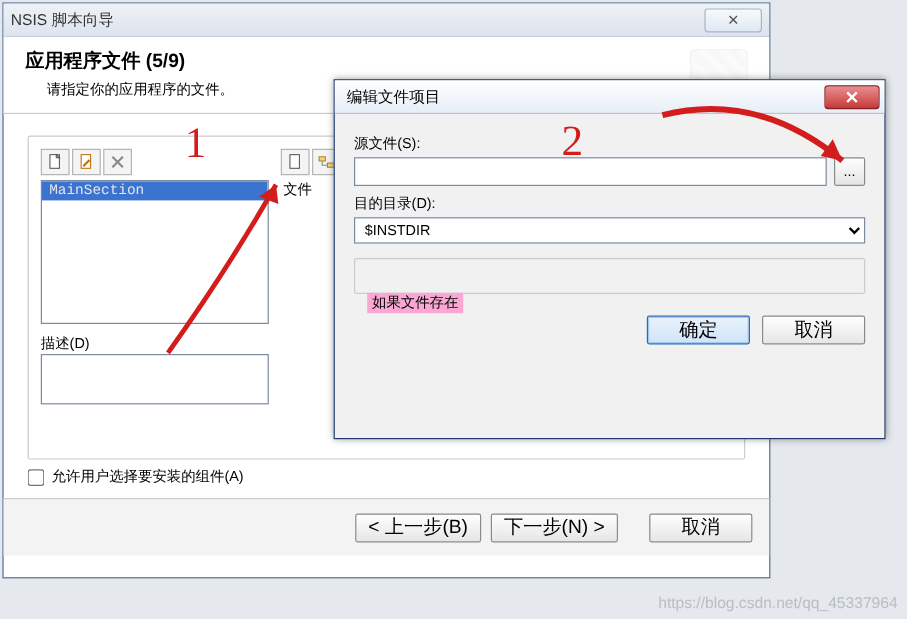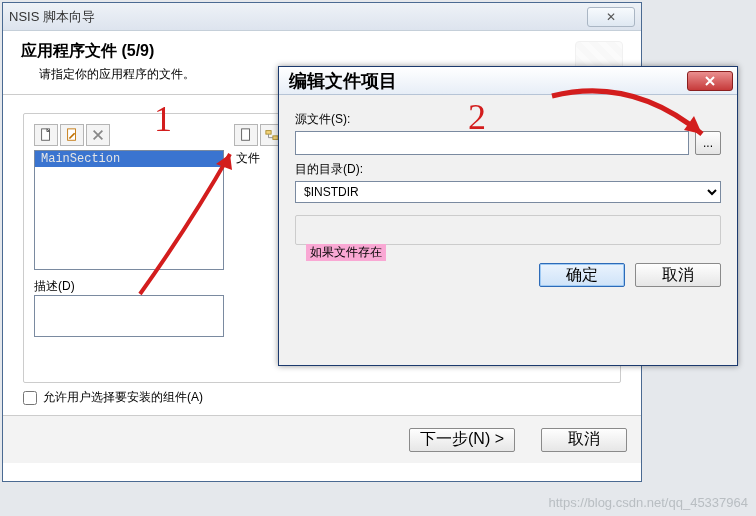--- a/index.html
+++ b/index.html
@@ -70,21 +70,21 @@
   
   .dialog {
     position:absolute; left: 278px; top: 66px; width: 460px; height: 300px;
     border:1px solid #1c3a6e; background:#f1f1f1; box-shadow: 0 0 6px rgba(0,0,0,0.4);
   }
   .dlg-titlebar {
     height:28px; background: linear-gradient(#fff,#e7eef7);
     display:flex; align-items:center; justify-content:space-between; padding:0 4px 0 10px;
     border-bottom:1px solid #b6c4d6;
   }
-  .dlg-titlebar .title { font-size:18px;font-weight:bold; }
+  .dlg-titlebar .title { font-size:13px; }
   .dlg-close {
     width:46px; height:20px; background: linear-gradient(#ea8f8f,#c63a3a);
     border:1px solid #8a1f1f; border-radius:3px; color:#fff; display:flex;
     align-items:center; justify-content:center; cursor:pointer;
   }
   .dlg-close svg { width:12px; height:12px; stroke:#fff; stroke-width:2; }
   .dlg-body { padding: 10px 16px 14px 16px; }
   .form-row { margin-top: 6px; display:flex; flex-direction:column; gap:3px; }
   .form-row label { font-size:12px; }
   .txt {
@@ -193,20 +193,21 @@
       </div>
     </div>
 
     <div class="checkbox-row">
       <input type="checkbox" style="">
       <label>允许用户选择要安装的组件(A)</label>
     </div>
   </div>
 
   <div class="wizard-footer">
+    <button class="btn">&lt; 上一步(B)</button>
     <button class="btn">下一步(N) &gt;</button>
     <button class="btn" style="margin-left:18px">取消</button>
   </div>
 </div>
 
 <div class="dialog">
   <div class="dlg-titlebar">
     <span class="title">编辑文件项目</span>
     <div class="dlg-close">
       <svg viewBox="0 0 12 12">

